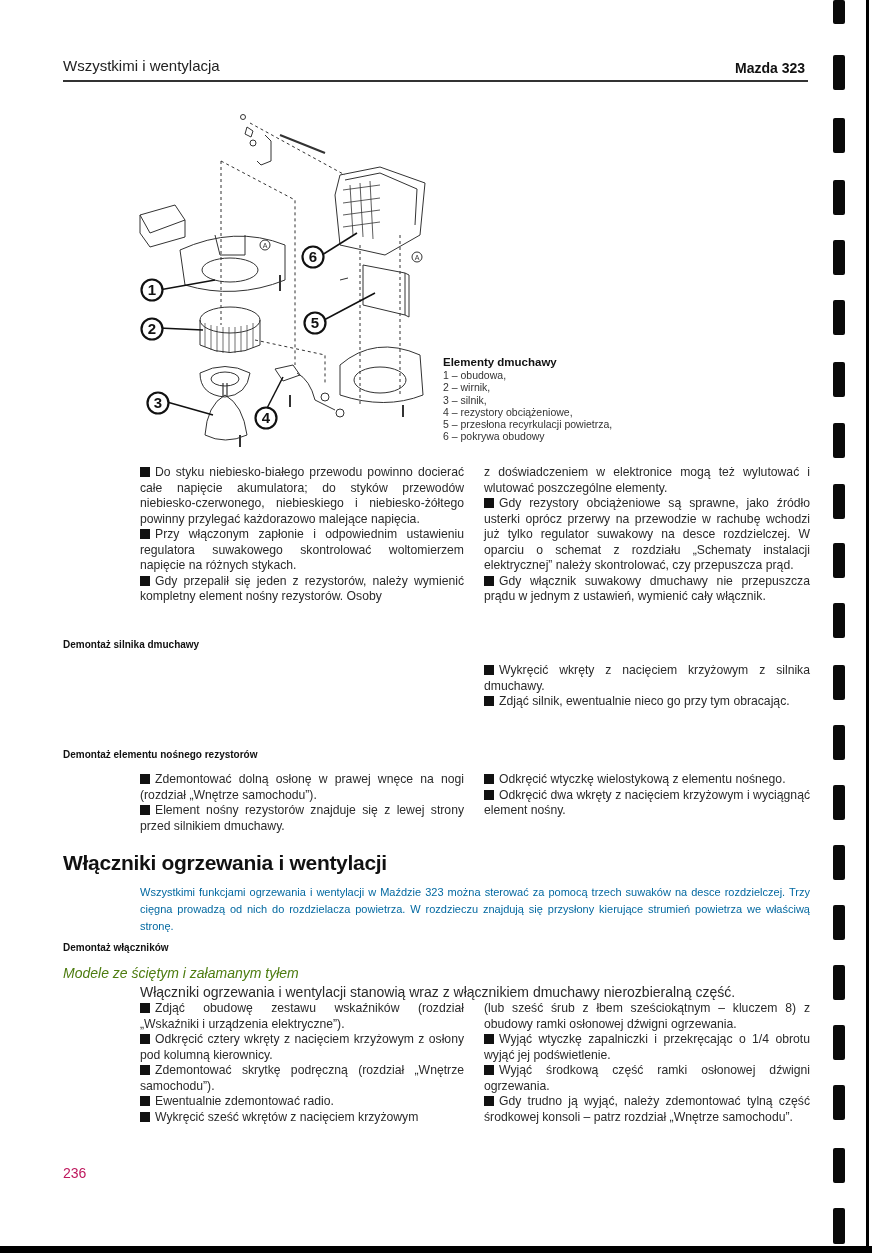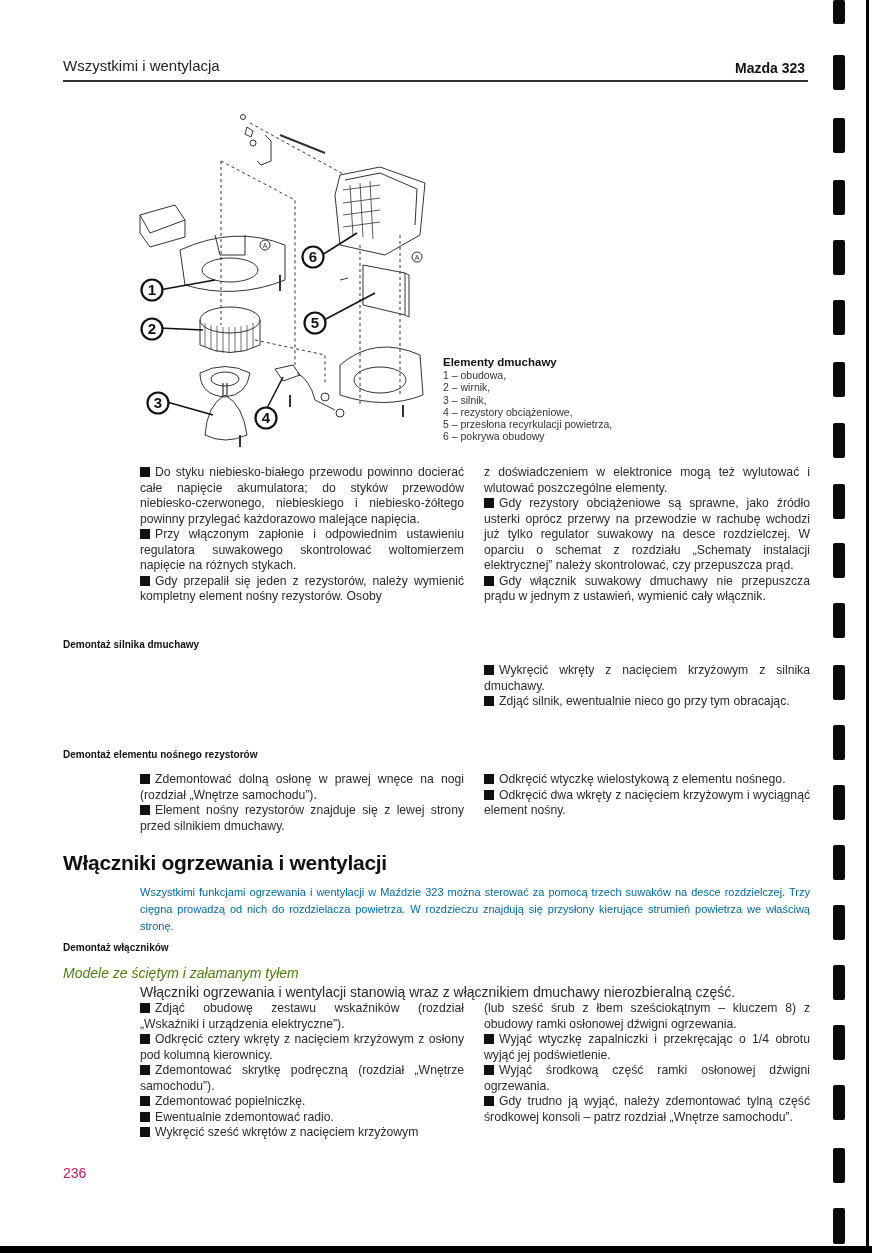--- a/index.html
+++ b/index.html
@@ -167,21 +167,20 @@
   <div class="h1">Włączniki ogrzewania i wentylacji</div>
   <div class="intro">Wszystkimi funkcjami ogrzewania i wentylacji w Maździe 323 można sterować za pomocą trzech suwaków na desce rozdzielczej. Trzy cięgna prowadzą od nich do rozdzielacza powietrza. W rozdzieczu znajdują się przysłony kierujące strumień powietrza we właściwą stronę.</div>
 
   <div class="h2" style="top:942px;">Demontaż włączników</div>
   <div class="italic-sub">Modele ze ściętym i załamanym tyłem</div>
   <div class="line" style="left:140px; top:984px;">Włączniki ogrzewania i wentylacji stanowią wraz z włącznikiem dmuchawy nierozbieralną część.</div>
   <div class="col" style="left:140px; top:1001px; width:324px;">
     <p><span class="bullet"></span><span>Zdjąć obudowę zestawu wskaźników (rozdział „Wskaźniki i urządzenia elektryczne”).</span></p>
     <p><span class="bullet"></span><span>Odkręcić cztery wkręty z nacięciem krzyżowym z osłony pod kolumną kierownicy.</span></p>
     <p><span class="bullet"></span><span>Zdemontować skrytkę podręczną (rozdział „Wnętrze samochodu”).</span></p>
-    <p><span class="bullet"></span><span>Zdemontować popielniczkę.</span></p>
     <p><span class="bullet"></span><span>Ewentualnie zdemontować radio.</span></p>
     <p><span class="bullet"></span><span>Wykręcić sześć wkrętów z nacięciem krzyżowym</span></p>
   </div>
   <div class="col" style="left:484px; top:1001px; width:326px;">
     <p>(lub sześć śrub z łbem sześciokątnym – kluczem 8) z obudowy ramki osłonowej dźwigni ogrzewania.</p>
     <p><span class="bullet"></span><span>Wyjąć wtyczkę zapalniczki i przekręcając o 1/4 obrotu wyjąć jej podświetlenie.</span></p>
     <p><span class="bullet"></span><span>Wyjąć środkową część ramki osłonowej dźwigni ogrzewania.</span></p>
     <p><span class="bullet"></span><span>Gdy trudno ją wyjąć, należy zdemontować tylną część środkowej konsoli – patrz rozdział „Wnętrze samochodu”.</span></p>
   </div>
 

